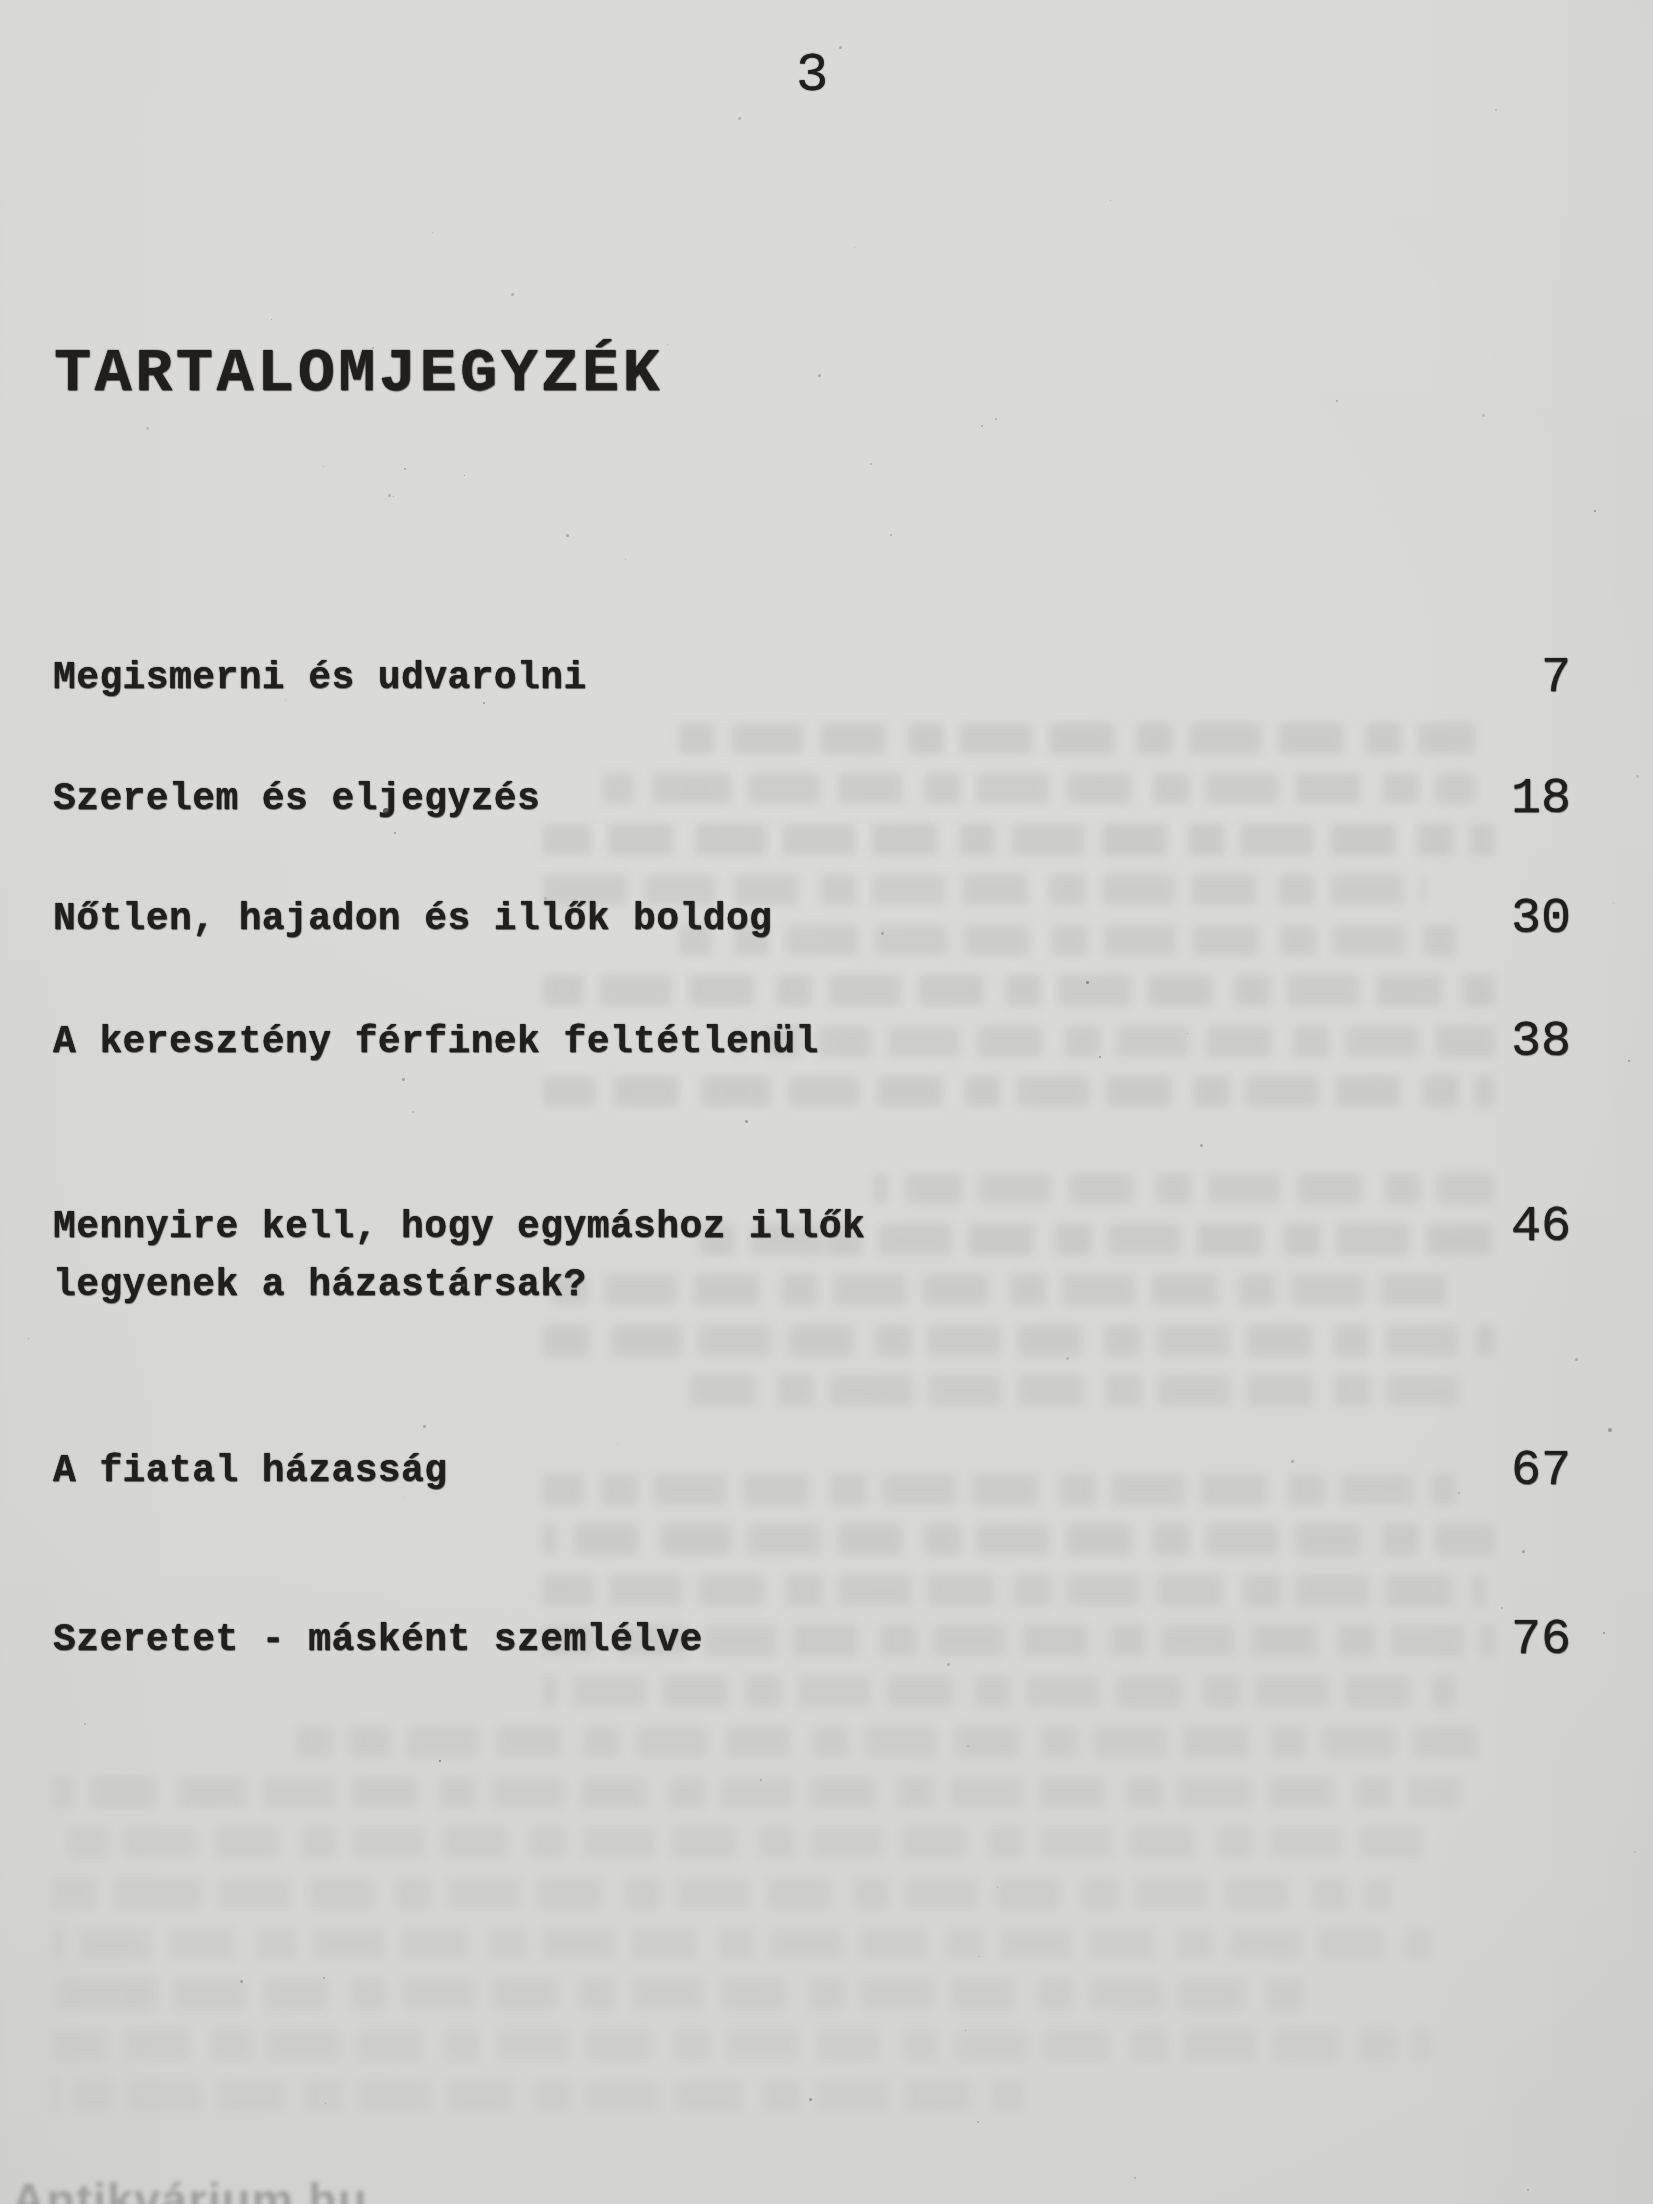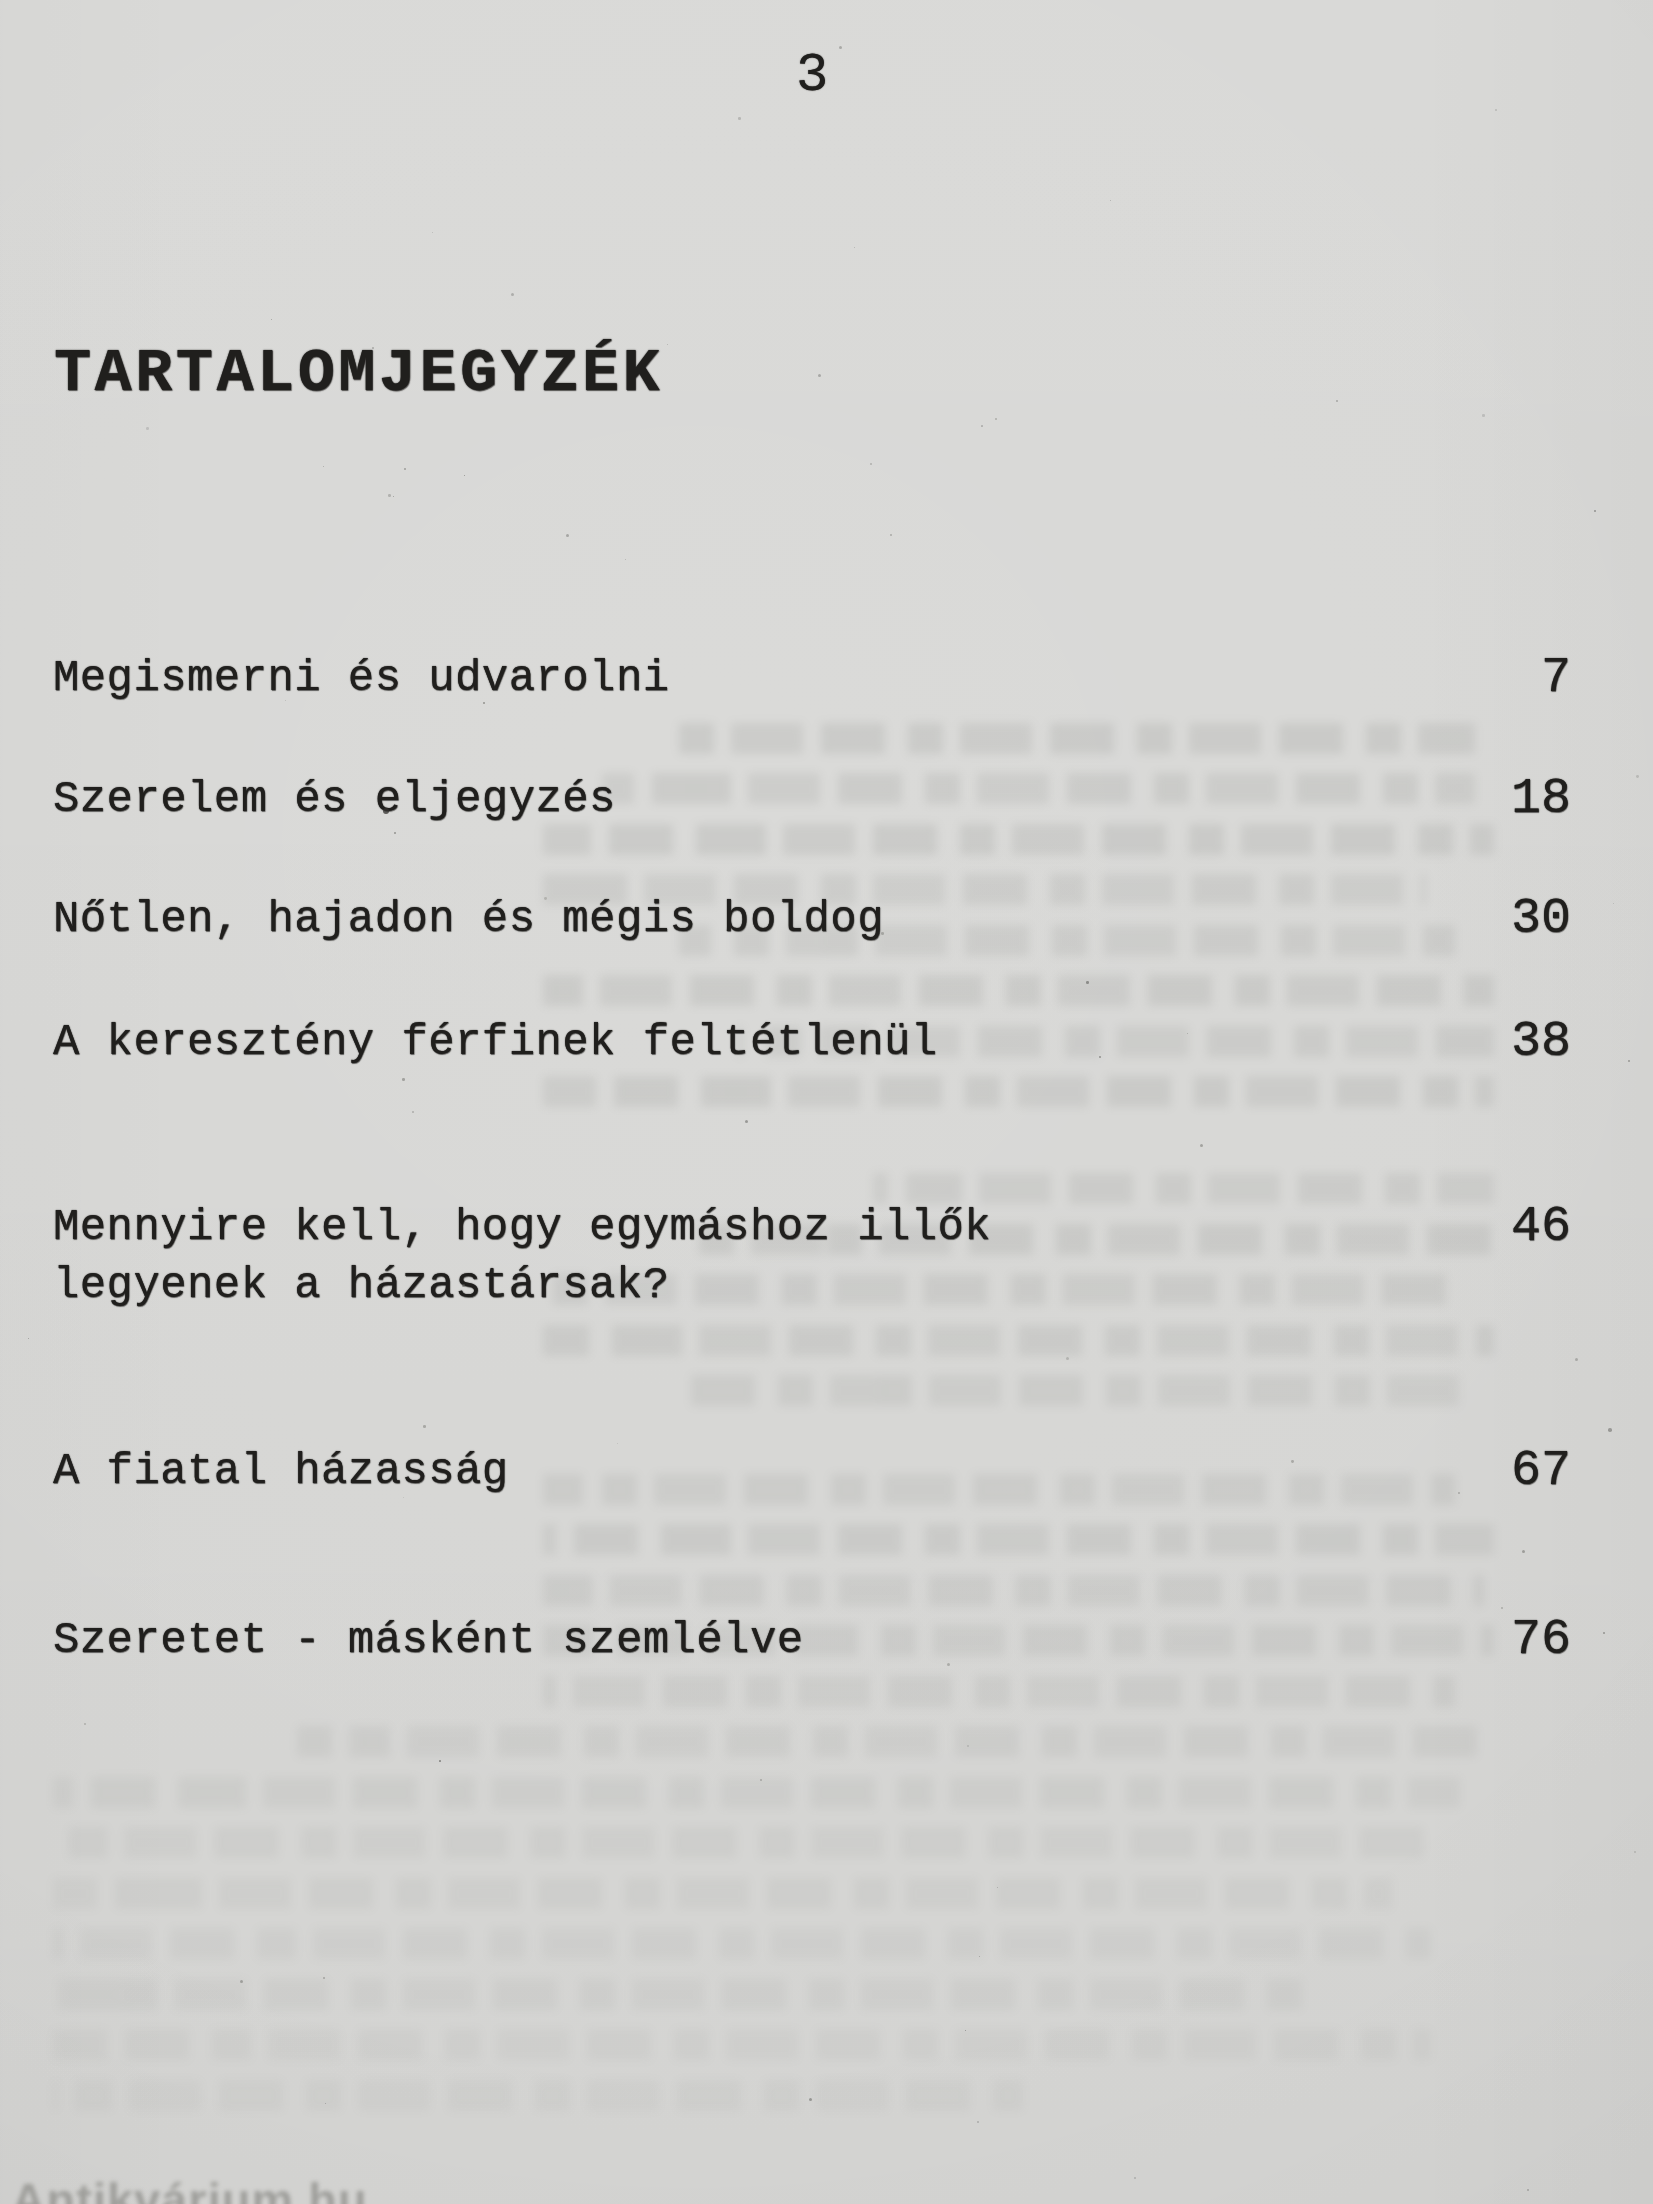--- a/index.html
+++ b/index.html
@@ -44,26 +44,27 @@
   .toc{position:absolute;inset:0;}
   .entry{
     position:absolute;
     left:53px;right:83px;
     display:flex;
     justify-content:space-between;
     align-items:flex-start;
   }
   .entry .titles{flex:1 1 auto;}
   .line{
-    font-size:44px;
+    font-size:38px;
     line-height:58px;
     letter-spacing:0.4px;
     color:var(--ink);
     text-shadow:0 0 1.2px currentColor, 0.5px 0.5px 0.8px rgba(28,27,25,0.55);
     white-space:nowrap;
+    font-weight:bold;
   }
   .pagenum{
     flex:0 0 auto;
     font-size:50px;
     line-height:58px;
     color:var(--ink);
     text-shadow:0 0 1.2px currentColor, 0.5px 0.5px 0.8px rgba(28,27,25,0.55);
     text-align:right;
   }
   
@@ -148,21 +149,21 @@
 
   <div class="entry" style="top:770px">
     <div class="titles">
       <div class="line">Szerelem és eljegyzés</div>
     </div>
     <div class="pagenum">18</div>
   </div>
 
   <div class="entry" style="top:890px">
     <div class="titles">
-      <div class="line">Nőtlen, hajadon és mégis boldog</div>
+      <div class="line">Nőtlen, hajadon és illők boldog</div>
     </div>
     <div class="pagenum">30</div>
   </div>
 
   <div class="entry" style="top:1013px">
     <div class="titles">
       <div class="line">A keresztény férfinek feltétlenül</div>
     </div>
     <div class="pagenum">38</div>
   </div>

